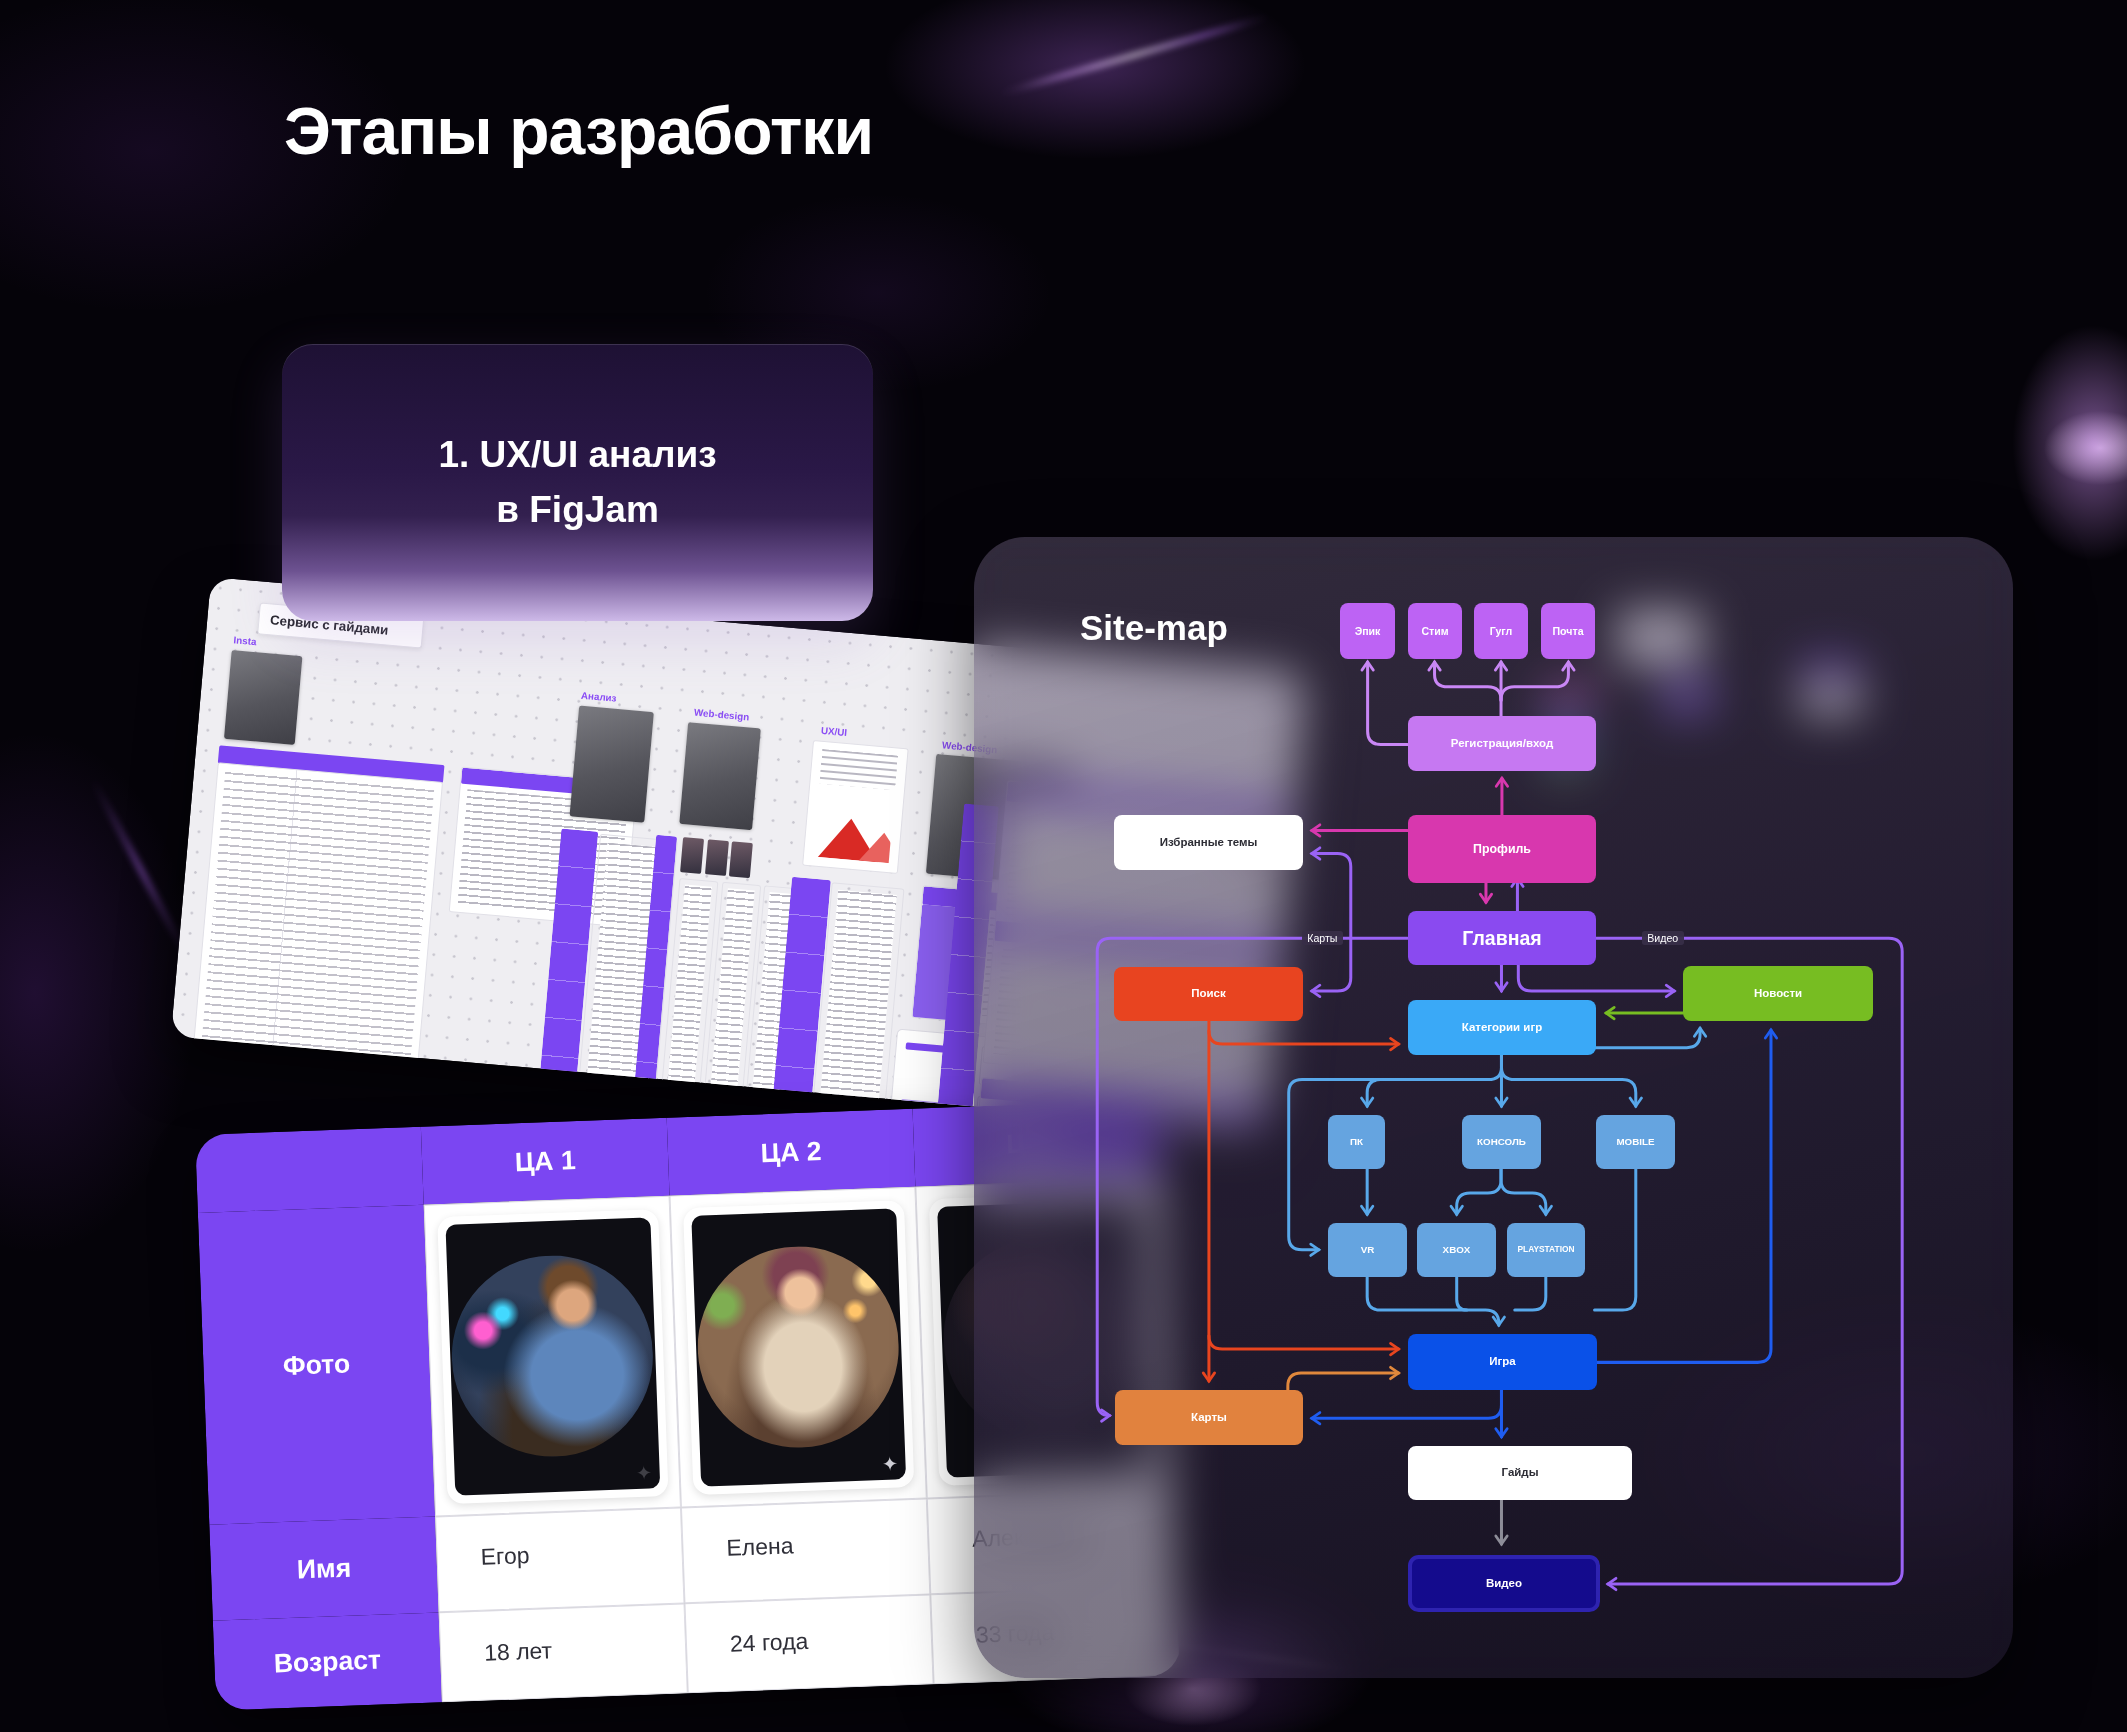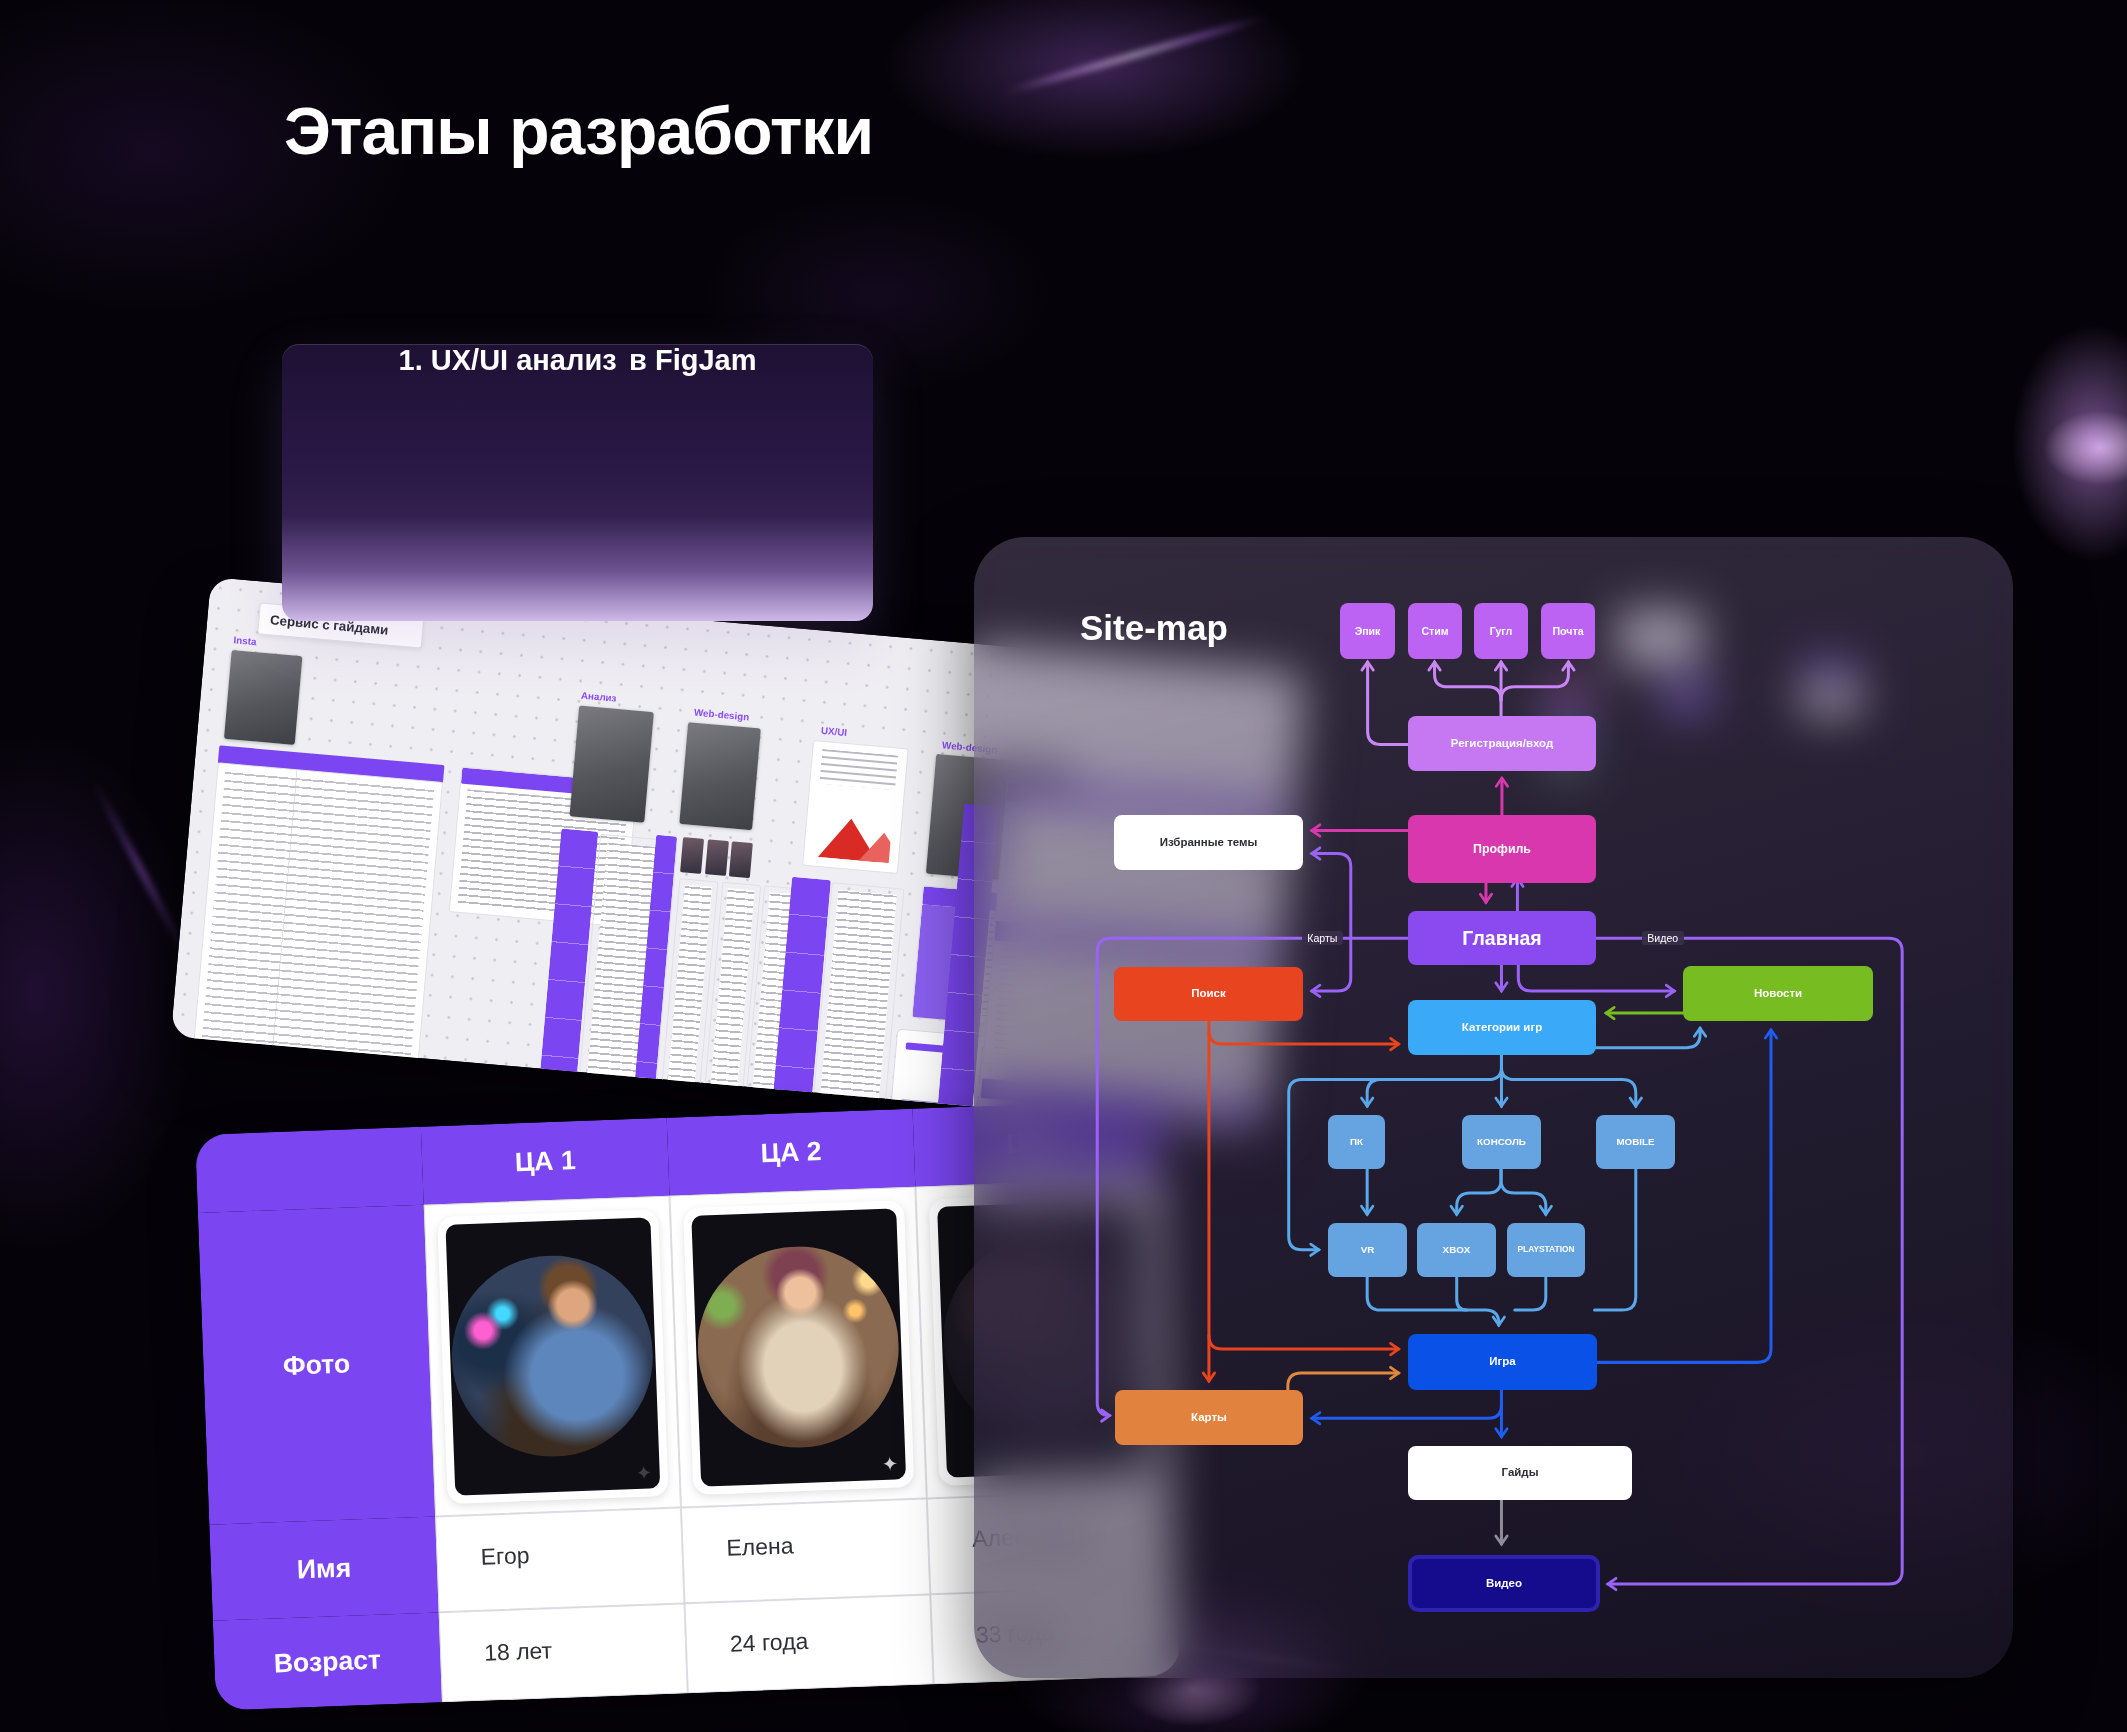--- a/index.html
+++ b/index.html
@@ -22,25 +22,25 @@
       radial-gradient(ellipse 248px 142px at 878px 293px,  rgba(120,55,180,.12), transparent 70%);
   }
   .wisp { position:absolute; filter:blur(3.5px); opacity:.8; border-radius:50%; }
 
   
   .title { position:absolute; left:284px; top:74px; z-index:4; color:#fff;
            font-size:66px; font-weight:800; letter-spacing:-0.9px;margin-top:19px; }
 
   
   .step-card { position:absolute; left:282px; top:344px; width:591px; height:277px; z-index:4;
-    border-radius:17px; text-align:center; color:#fff;
+    border-radius:31px; text-align:center; color:#fff;
     background:linear-gradient(180deg,#1e1134 0%,#2a1847 46%,#33204f 62%,#6d5291 82%,#cdb9e8 100%);
     box-shadow:inset 0 0.9px 0 rgba(255,255,255,.14), 0 21px 53px rgba(150,110,200,.18);
-    display:flex; flex-direction:row; justify-content:center; gap:12.4px;
-    font-size:29px; font-weight:600; }
+    display:flex; flex-direction:column; justify-content:center; gap:12.4px;
+    font-size:37px; font-weight:600; }
 
   
   .board { position:absolute; left:211px; top:577px; width:1099px; height:461px; z-index:1;
     transform:rotate(5deg); transform-origin:top left;
     background:#efeef2; border-radius:23px;
     background-image:radial-gradient(circle,#c8c6cf 1.1px,transparent 1.5px);
     background-size:20.4px 20.4px;
     box-shadow:0 26.6px 53px rgba(0,0,0,.55); overflow:hidden; }
   .board .blabel { position:absolute; left:51px; top:21px; width:165px; height:32px; background:#fff;
     border:0.9px solid #e2e1e8; border-radius:3.5px; font-size:13.3px; font-weight:700; color:#26262c;

